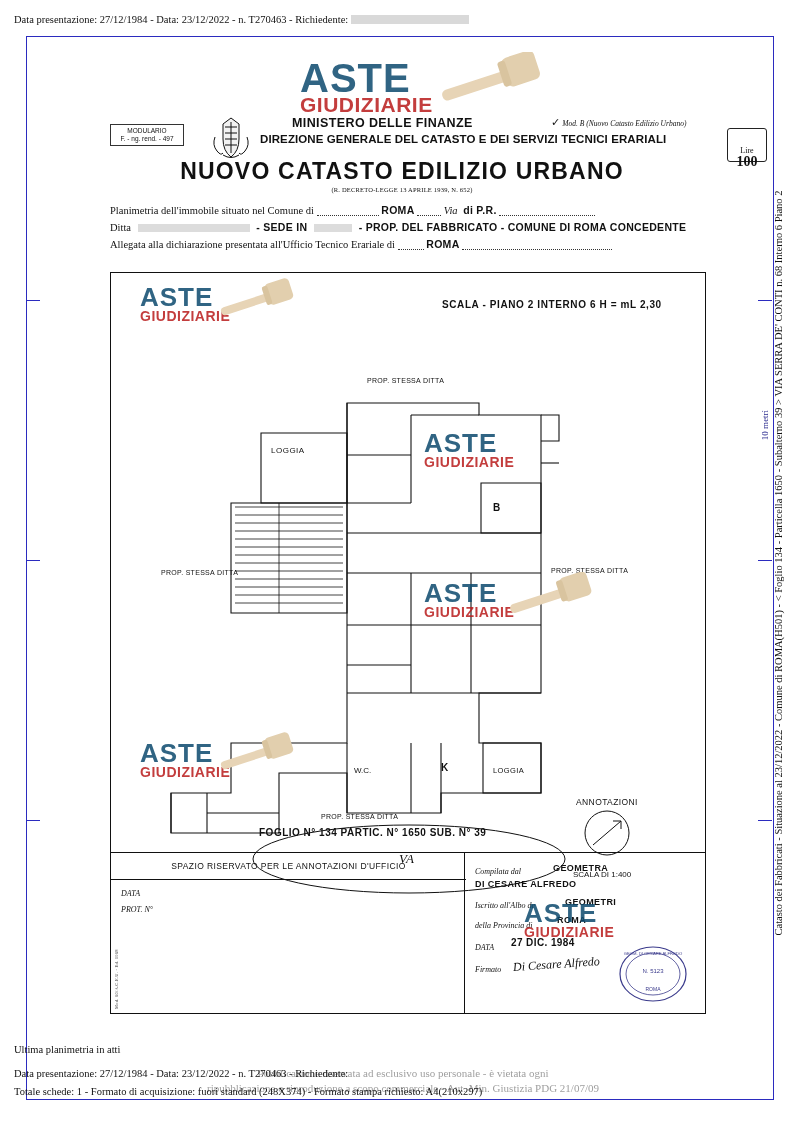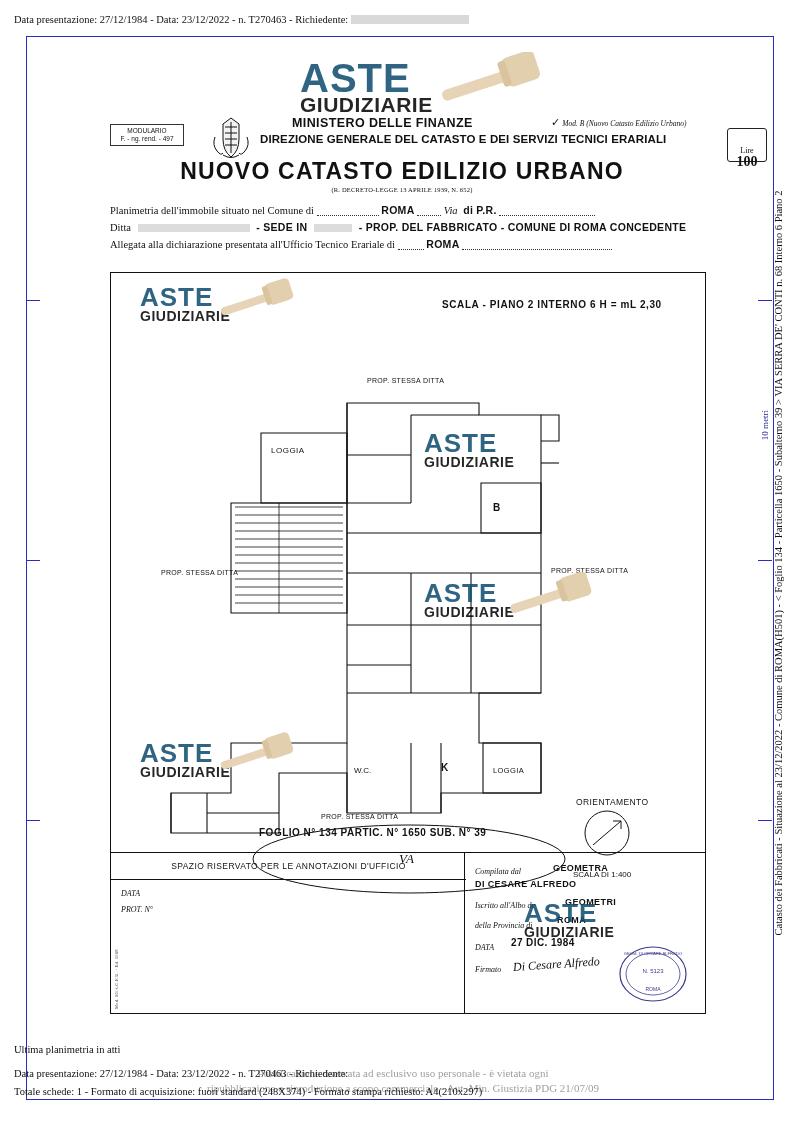--- a/index.html
+++ b/index.html
@@ -184,21 +184,21 @@
     position:absolute;right:16px;bottom:8px;width:72px;height:62px;
   }
 
   
   .wm{
     position:absolute;pointer-events:none;user-select:none;
     font-family:"Liberation Sans",sans-serif;font-weight:bold;
     color:#cfe0ef;opacity:.85;white-space:nowrap;
   }
   .wm .a{font-size:40px;letter-spacing:1px;color:#0c4a6e;}
-  .wm .g{font-size:21px;letter-spacing:.5px;color:#000000;margin-top:-8px;}
+  .wm .g{font-size:21px;letter-spacing:.5px;color:#b91c1c;margin-top:-8px;}
   .wm-small .a{font-size:26px;}
   .wm-small .g{font-size:14px;margin-top:-5px;}
   .gavel{position:absolute;}
   .wm-url{
     position:absolute;left:160px;top:988px;font-size:28px;
     font-family:"Liberation Sans",sans-serif;font-weight:bold;
     color:#d7d7d7;letter-spacing:1px;opacity:.9;
   }
   .wm-note{
     position:absolute;left:168px;top:1066px;width:470px;text-align:center;
@@ -374,21 +374,21 @@
         </svg>
 
         <div class="lbl" style="left:256px;top:104px;">PROP. STESSA DITTA</div>
         <div class="lbl" style="left:50px;top:296px;">PROP. STESSA DITTA</div>
         <div class="lbl" style="left:440px;top:294px;">PROP. STESSA DITTA</div>
         <div class="lbl" style="left:210px;top:540px;">PROP. STESSA DITTA</div>
 
         <div class="ellipse-text">FOGLIO N° 134    PARTIC. N° 1650    SUB. N° 39</div>
         <div style="position:absolute;left:288px;top:578px;font-family:'Liberation Serif',serif;font-size:13px;font-style:italic;">VA</div>
 
-        <div class="orient">ORIENTAMENTO</div>
+        <div class="orient">ANNOTAZIONI</div>
         <div class="scala100">SCALA DI 1:400</div>
       </div>
     </div>
 
     <div class="annot">
       <div class="left">
         <div class="annot-title">SPAZIO RISERVATO PER LE ANNOTAZIONI D'UFFICIO</div>
         <div class="annot-sep"></div>
         <div class="annot-data">DATA</div>
         <div class="annot-prot">PROT. N°</div>

